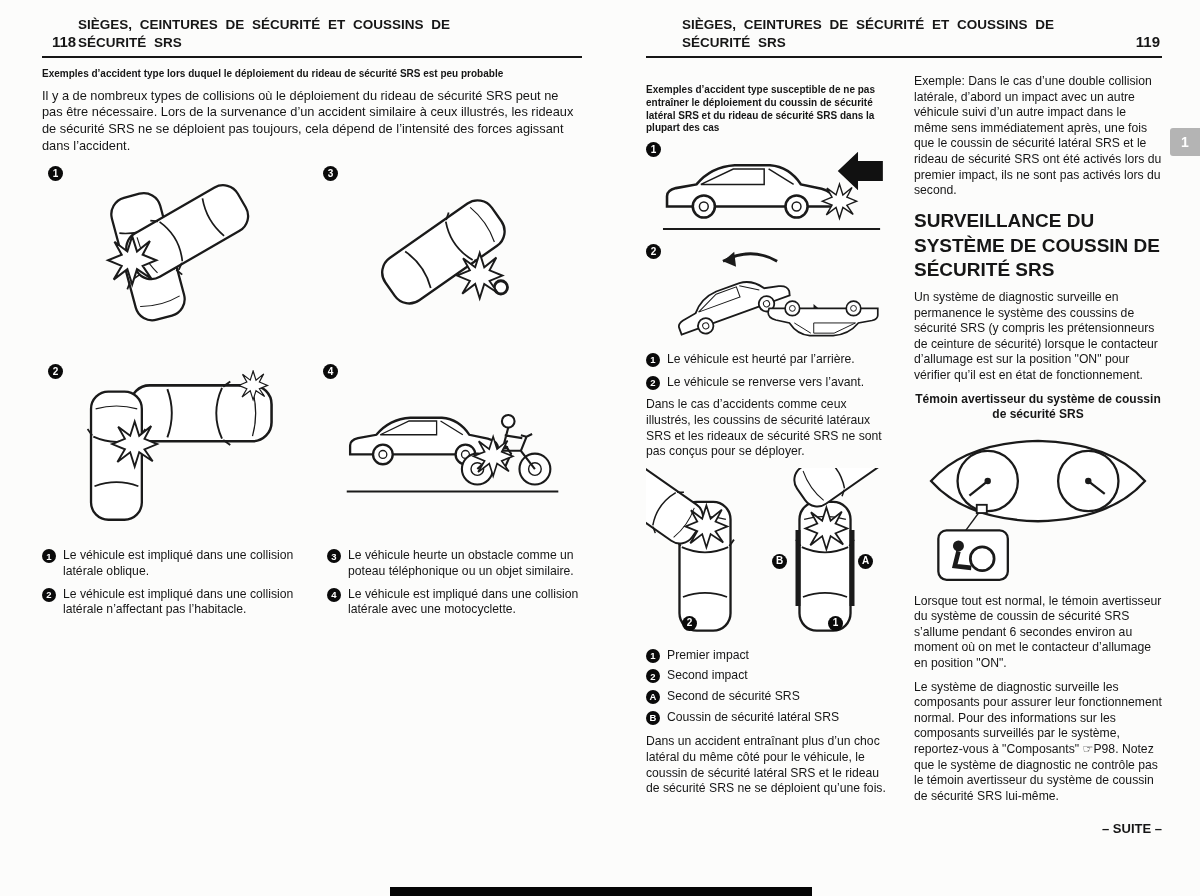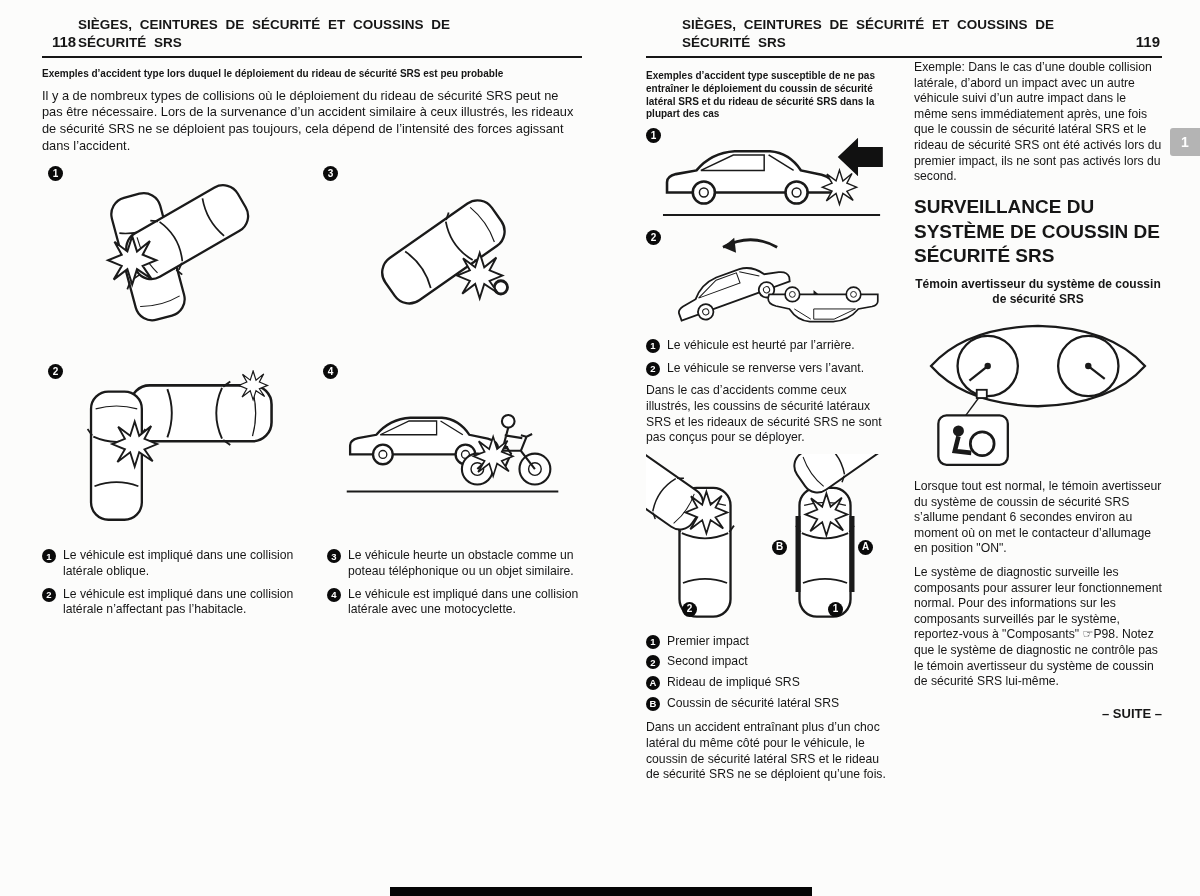--- a/index.html
+++ b/index.html
@@ -15,21 +15,21 @@
   .sec-title{font-weight:700;font-size:10px;line-height:1.28;margin:10px 0 7px}
   .intro{font-size:12.8px;line-height:1.3;margin:0}
   .fig-grid{display:grid;grid-template-columns:1fr 1fr;column-gap:10px;margin-top:12px}
   .fig-cell{position:relative;padding:6px 0 0 26px}
   .fig-cell > .marker{position:absolute;left:6px;top:0}
   .marker{display:inline-flex;flex:none;width:15px;height:15px;border-radius:50%;background:#0a0a0a;color:#fff;font-size:10px;font-weight:700;align-items:center;justify-content:center;line-height:1}
   .cap-cols{display:flex;gap:30px;margin-top:14px}
   .cap-col{flex:1}
   .cap-item{display:flex;gap:7px;font-size:12.2px;line-height:1.28;margin-bottom:7px}
   .cap-item .marker{margin-top:1px;width:14px;height:14px;font-size:9.5px}
-  .cols{display:flex;gap:20px;margin-top:2px}
+  .cols{display:flex;gap:20px;margin-top:16px}
   .col{width:248px}
   .rfig{position:relative;padding:2px 0 4px 4px}
   .rfig > .marker{position:absolute;left:0;top:0}
   .rfig svg{display:block;margin:4px auto 0}
   .para{font-size:12.2px;line-height:1.28;margin:0 0 8px}
   .h2{font-weight:700;font-size:19px;line-height:1.3;margin:10px 0 7px}
   .subhead{font-weight:700;font-size:12px;line-height:1.25;text-align:center;margin:8px 0 6px}
   .diagram-wrap{position:relative;width:240px;margin:2px 0 10px}
   .dmark{position:absolute}
   .legend{margin-bottom:9px}
@@ -244,35 +244,36 @@
         <div class="cap-item">
           <span class="marker">1</span>
           <span>Premier impact</span>
         </div>
         <div class="cap-item">
           <span class="marker">2</span>
           <span>Second impact</span>
         </div>
         <div class="cap-item">
           <span class="marker">A</span>
-          <span>Rideau de impliqué SRS</span>
+          <span>Second de sécurité SRS</span>
         </div>
         <div class="cap-item">
           <span class="marker">B</span>
           <span>Coussin de sécurité latéral SRS</span>
         </div>
       </div>
 
       <p class="para">Dans un accident entraînant plus d’un choc latéral du même côté pour le véhicule, le coussin de sécurité latéral SRS et le rideau de sécurité SRS ne se déploient qu’une fois.</p>
     </div>
 
     <div class="col">
       <p class="para">Exemple: Dans le cas d’une double collision latérale, d’abord un impact avec un autre véhicule suivi d’un autre impact dans le même sens immédiatement après, une fois que le coussin de sécurité latéral SRS et le rideau de sécurité SRS ont été activés lors du premier impact, ils ne sont pas activés lors du second.</p>
 
       <h2 class="h2">SURVEILLANCE DU SYSTÈME DE COUSSIN DE SÉCURITÉ SRS</h2>
+      <p class="para">Un système de diagnostic surveille en permanence le système des coussins de sécurité SRS (y compris les prétensionneurs de ceinture de sécurité) lorsque le contacteur d’allumage est sur la position "ON" pour vérifier qu’il est en état de fonctionnement.</p>
 
       <div class="subhead">Témoin avertisseur du système de coussin de sécurité SRS</div>
 
       <svg class="illus" viewBox="0 0 250 175" width="236" height="160" style="margin:0 auto 6px">
         <path d="M8 58 Q45 16 125 14 Q205 16 242 58 Q205 100 125 102 Q45 100 8 58 Z" fill="#fff" stroke="#1a1a1a" stroke-width="2.5"></path>
         <circle cx="70" cy="58" r="33" fill="#fff" stroke="#1a1a1a" stroke-width="2.5"></circle>
         <line x1="70" y1="58" x2="50" y2="74" stroke="#1a1a1a" stroke-width="2.5"></line>
         <circle cx="70" cy="58" r="3.5" fill="#1a1a1a"></circle>
         <circle cx="180" cy="58" r="33" fill="#fff" stroke="#1a1a1a" stroke-width="2.5"></circle>
         <line x1="180" y1="58" x2="198" y2="72" stroke="#1a1a1a" stroke-width="2.5"></line>

